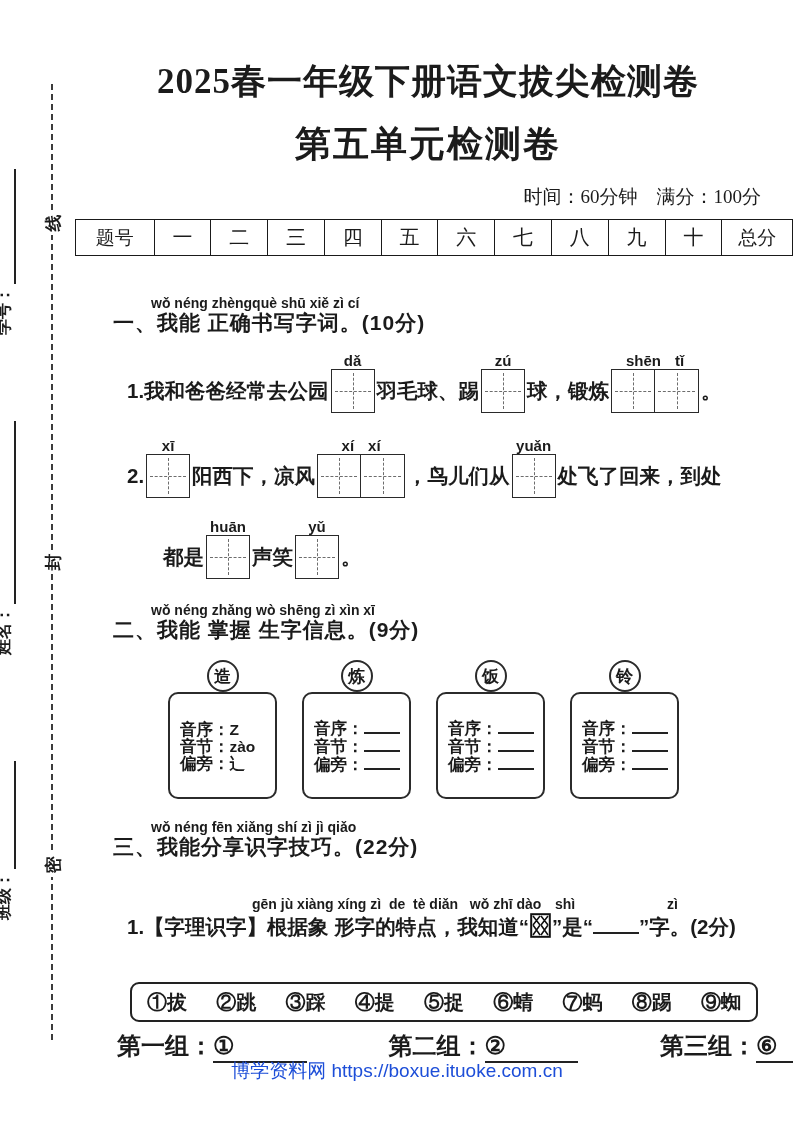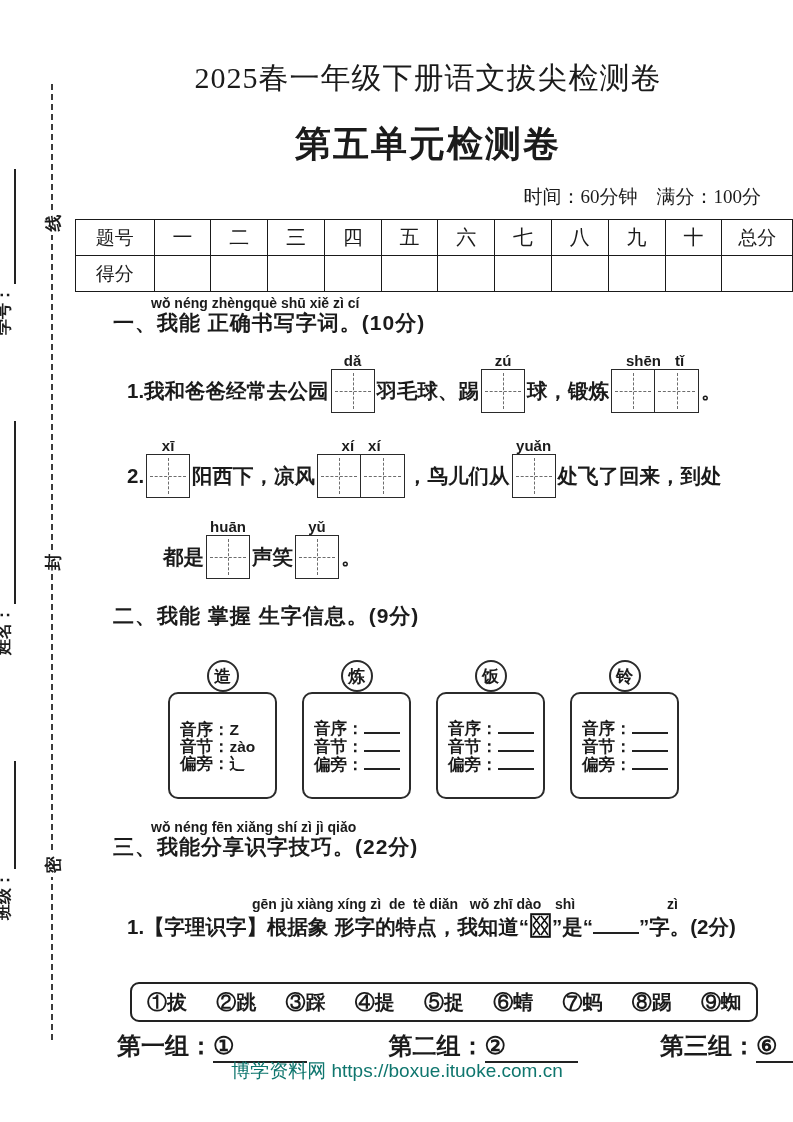--- a/index.html
+++ b/index.html
@@ -11,21 +11,21 @@
   .seal-line{left:51px;top:84px;height:956px;width:0;border-left:2px dashed #3c3c3c;}
   .seal-char{left:41px;width:24px;height:26px;background:#fff;display:flex;align-items:center;
              justify-content:center;font-size:17px;font-weight:600;transform:rotate(-90deg);}
   .seal-field{left:16px;height:26px;white-space:nowrap;display:flex;align-items:flex-end;
               transform:rotate(-90deg);transform-origin:0 100%;}
   .seal-field .lbl{font-size:16px;font-weight:700;line-height:24px;}
   .seal-field .blank{display:inline-block;border-bottom:2px solid #222;height:16px;margin-left:3px;}
 
   
   .title{left:75px;top:58px;width:706px;text-align:center;font-family:"Liberation Serif",serif;
-         font-size:30px;font-weight:400;letter-spacing:1px;}
+         font-size:35px;font-weight:700;letter-spacing:1px;}
   .subtitle{left:75px;top:120px;width:706px;text-align:center;font-family:"Liberation Serif",serif;
             font-size:36px;font-weight:700;letter-spacing:2px;}
   .info{left:75px;top:184px;width:686px;text-align:right;font-family:"Liberation Serif",serif;
         font-size:19px;}
 
   
   table.score{left:75px;top:219px;border-collapse:collapse;table-layout:fixed;
               font-family:"Liberation Serif",serif;font-size:20px;}
   table.score td{border:1.6px solid #1a1a1a;text-align:center;height:35px;padding:0;}
   td.c-label{width:78px;font-size:19px;}
@@ -69,21 +69,21 @@
   .bank{left:130px;top:982px;width:628px;height:40px;border:2.5px solid #222;border-radius:9px;
         box-sizing:border-box;display:flex;align-items:center;justify-content:space-between;
         padding:16px 15px;font-size:20px;font-weight:600;}
   .groups{left:117px;top:1030px;display:flex;font-size:24px;font-weight:600;gap:40px;}
   .groups .g{white-space:nowrap;}
   .groups .ans{display:inline-block;border-bottom:2px solid #222;padding-bottom:1px;}
   .groups .pad1{display:inline-block;width:72px;}
   .groups .pad2{display:inline-block;width:60px;}
   .g + .g{margin-left:42px;}
 
-  .footer{left:17px;top:1058px;width:760px;text-align:center;color:#0f766e;font-size:19px;}
+  .footer{left:17px;top:1058px;width:760px;text-align:center;color:#1d4ed8;font-size:19px;}
 </style>
 </head>
 <body>
 
 <div id="page">
 
   <div class="abs seal-line"></div>
   <div class="abs seal-char" style="top:210px;">线</div>
   <div class="abs seal-char" style="top:549px;">封</div>
   <div class="abs seal-char" style="top:852px;">密</div>
@@ -114,34 +114,20 @@
       <td class="c-num">三</td>
       <td class="c-num">四</td>
       <td class="c-num">五</td>
       <td class="c-num">六</td>
       <td class="c-num">七</td>
       <td class="c-num">八</td>
       <td class="c-num">九</td>
       <td class="c-num">十</td>
       <td class="c-total">总分</td>
     </tr>
-    <tr>
-      <td class="c-label">得分</td>
-      <td></td>
-      <td></td>
-      <td></td>
-      <td></td>
-      <td></td>
-      <td></td>
-      <td></td>
-      <td></td>
-      <td></td>
-      <td></td>
-      <td></td>
-    </tr>
   </tbody>
     </table>
 
   <div class="abs sec" style="left:113px;top:296px;">
     <span class="py">wǒ néng zhèngquè shū xiě  zì   cí</span>
     <span class="st">一、我能 正确书写字词。(10分)</span>
   </div>
 
   <div class="abs qrow" style="left:127px;top:352px;">
     <span class="qt">1.我和爸爸经常去公园</span>
@@ -213,20 +199,21 @@
     <span class="tzg">
       <span class="py">yǔ</span>
       <span class="cells">
           <span class="cell"></span>
         </span>
     </span>
     <span class="qt">。</span>
   </div>
 
   <div class="abs sec" style="left:113px;top:603px;">
+    <span class="py">wǒ néng  zhǎng wò  shēng  zì  xìn  xī</span>
     <span class="st">二、我能 掌握 生字信息。(9分)</span>
   </div>
 
   <div class="abs cards">
     <div class="cardwrap">
       <div class="card-circle">造</div>
       <div class="card">
         <div class="row"><span>音序：</span><span class="val">Z</span></div>
         <div class="row"><span>音节：</span><span class="val">zào</span></div>
         <div class="row"><span>偏旁：</span><span class="val">辶</span></div>

